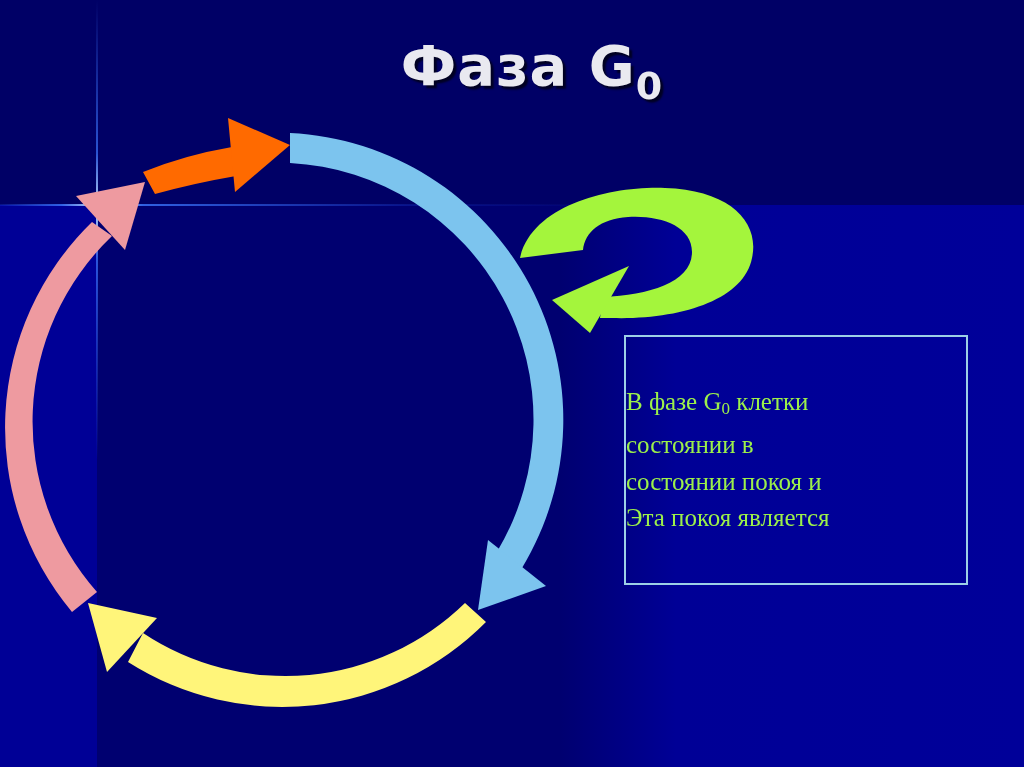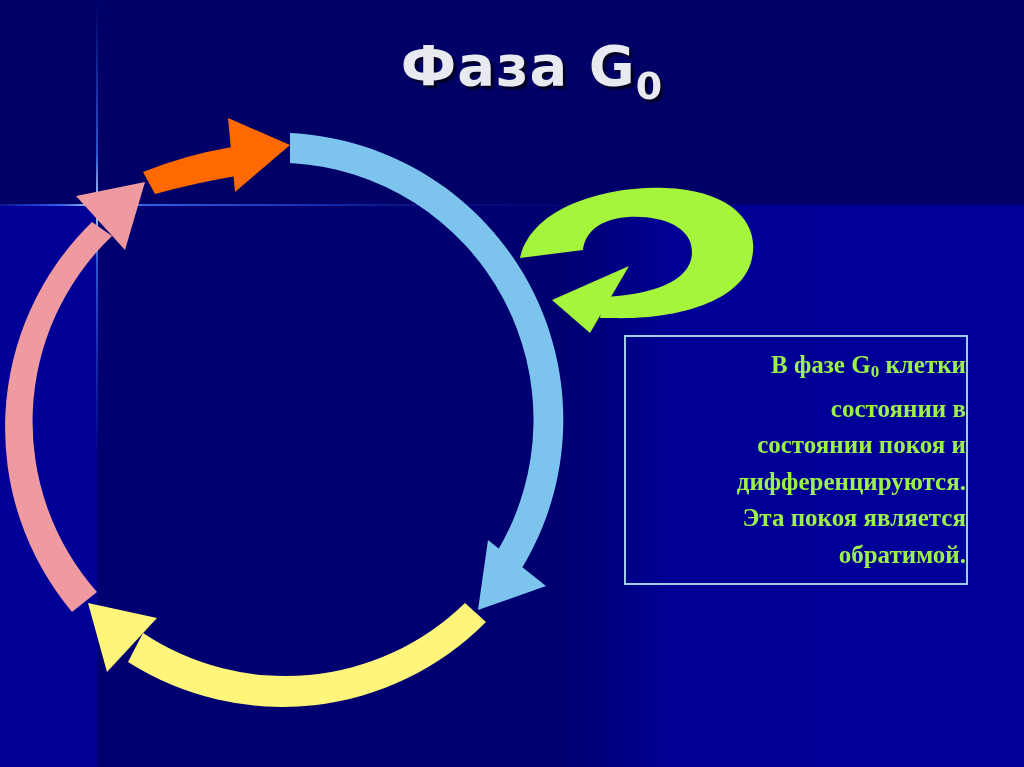--- a/index.html
+++ b/index.html
@@ -19,22 +19,22 @@
   .title {
     position: absolute; left: 0; top: 33px; width: 1064px; text-align: center;
     font-family: "DejaVu Sans", sans-serif; font-weight: bold; font-size: 56px;
     color: #e9e9f0; text-shadow: 3px 3px 2px #000022; letter-spacing: 1px;
   }
   .title sub { font-size: 38px; vertical-align: -14px; }
   svg.diagram { position: absolute; left: 0; top: 0; }
   .infobox {
     position: absolute; left: 624px; top: 335px; width: 340px; height: 246px;
     border: 2px solid #9ccfe6; box-sizing: content-box;
-    display: flex; flex-direction: column; align-items: flex-end; justify-content: center;
-    font-family: "Liberation Serif", serif; font-weight: bold; font-size: 25px;
+    display: flex; flex-direction: column; align-items: flex-start; justify-content: center;
+    font-family: "Liberation Serif", serif; font-weight: normal; font-size: 25px;
     line-height: 36.5px; color: #9cf04a; text-align: center;
   }
   .infobox .line { white-space: nowrap; }
   .infobox sub { font-size: 17px; vertical-align: -4px; }
 </style>
 </head>
 <body>
 
 <div class="bg-top"></div>
 <div class="bg-left"></div>
@@ -78,16 +78,14 @@
          C 600 219, 585 232, 583 250
          Z"></path>
     <polygon points="629,266 590,333 552,300" fill="#a4f53c"></polygon>
   </g>
 </svg>
 
 <div class="infobox">
   <div class="line"><span>В фазе G</span><sub>0</sub><span> клетки</span></div>
   <div class="line">состоянии в</div>
   <div class="line">состоянии покоя и</div>
-  <div class="line">дифференцируются.</div>
   <div class="line">Эта покоя является</div>
-  <div class="line">обратимой.</div>
 </div>
 
 </body></html>

